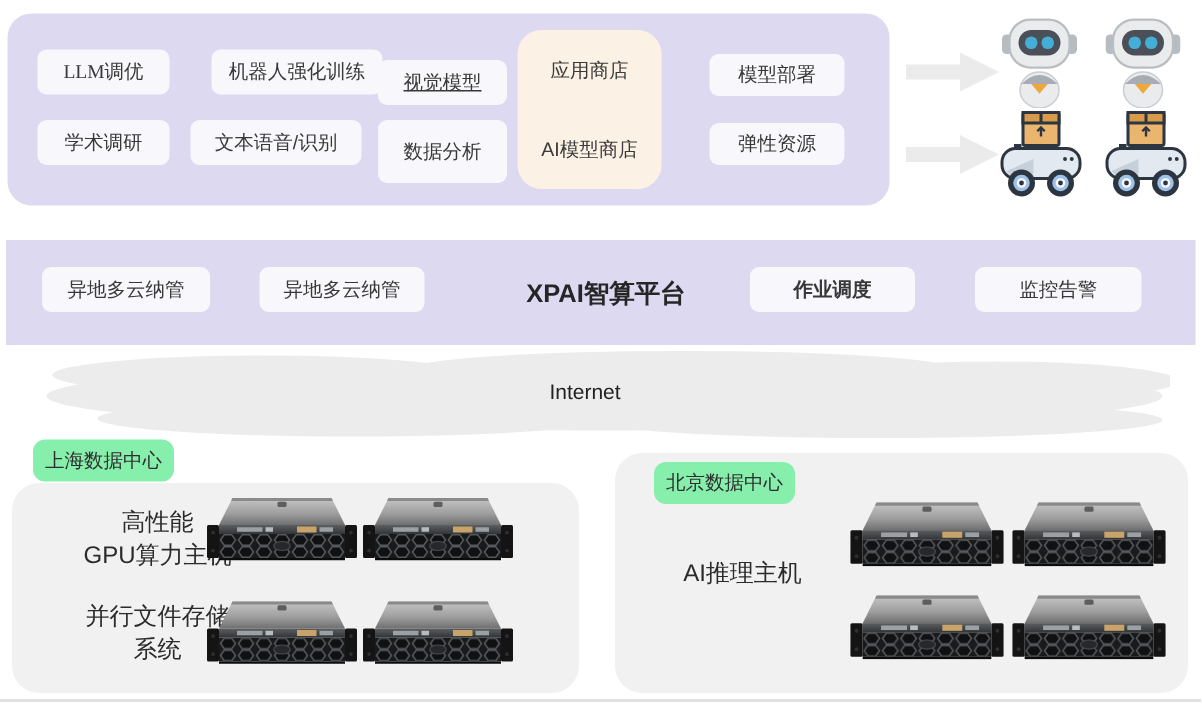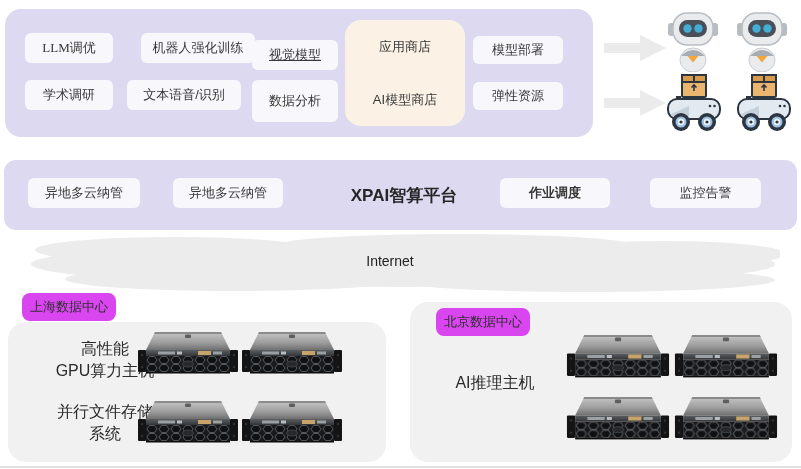--- a/index.html
+++ b/index.html
@@ -9,21 +9,21 @@
   .chip{position:absolute;background:#f8f8fc;border-radius:6px;display:flex;
         align-items:center;justify-content:center;font-size:13px;color:#383838;
         white-space:nowrap;}
   .store{position:absolute;background:#fbf2e5;border-radius:16px;display:flex;
          flex-direction:column;justify-content:space-around;align-items:center;
          font-size:13px;color:#3a3a3a;}
   .store div{white-space:nowrap;}
   .bar-title{position:absolute;display:flex;align-items:center;justify-content:center;
              font-size:17px;font-weight:600;color:#262626;white-space:nowrap;}
   .dc-box{position:absolute;background:#f1f1f2;border-radius:18px;}
-  .dc-tag{position:absolute;background:#d946ef;border-radius:8px;display:flex;
+  .dc-tag{position:absolute;background:#86efac;border-radius:8px;display:flex;
           align-items:center;justify-content:center;font-size:13px;color:#2f2f2f;
           white-space:nowrap;}
   .dc-label{position:absolute;text-align:center;font-size:16px;color:#2b2b2b;line-height:1.4;}
   .cloud-label{position:absolute;text-align:center;font-size:14px;color:#222;}
   .abs{position:absolute;}
   .divider{position:absolute;left:0;top:466px;width:801px;height:2px;background:#e1e1e3;}
 </style>
 </head>
 <body>
 
@@ -96,21 +96,21 @@
     </defs>
   </svg>
 
   <div class="panel" style="left:5px;top:9px;width:588px;height:128px;">
     <div class="chip" style="left:20px;top:24px;width:88px;height:30px;font-family:Liberation Serif, serif;">LLM调优</div>
     <div class="chip" style="left:122px;top:24px;width:114px;height:30px;margin-left:14px;">机器人强化训练</div>
     <div class="chip" style="left:247px;top:31px;width:86px;height:30px;text-decoration:underline;">视觉模型</div>
     <div class="chip" style="left:20px;top:71px;width:88px;height:30px;">学术调研</div>
     <div class="chip" style="left:122px;top:71px;width:114px;height:30px;">文本语音/识别</div>
     <div class="chip" style="left:247px;top:71px;width:86px;height:42px;">数据分析</div>
-    <div class="store" style="left:340px;top:11px;width:120px;height:106px;">
+    <div class="store" style="left:340px;top:11px;width:96px;height:106px;">
       <div>应用商店</div>
       <div>AI模型商店</div>
     </div>
     <div class="chip" style="left:468px;top:27px;width:90px;height:28px;">模型部署</div>
     <div class="chip" style="left:468px;top:73px;width:90px;height:28px;">弹性资源</div>
   </div>
 
   <svg class="abs" style="left:604px;top:35px;" width="64" height="26">
     <polygon points="0,8 36,8 36,0 62,13 36,26 36,18 0,18" fill="#ebebeb"></polygon>
   </svg>
@@ -124,21 +124,21 @@
   <svg class="abs" style="left:737px;top:10px;" width="50" height="62">
       <use href="#robotA"></use>
     </svg>
   <svg class="abs" style="left:666px;top:73px;" width="56" height="62">
       <use href="#robotB"></use>
     </svg>
   <svg class="abs" style="left:736px;top:73px;" width="56" height="62">
       <use href="#robotB"></use>
     </svg>
 
-  <div class="panel" style="left:4px;top:160px;width:793px;height:70px;border-radius:12px;">
+  <div class="panel" style="left:4px;top:160px;width:793px;height:70px;border-radius:0;">
     <div class="chip" style="left:24px;top:18px;width:112px;height:30px;">异地多云纳管</div>
     <div class="chip" style="left:169px;top:18px;width:110px;height:30px;">异地多云纳管</div>
     <div class="bar-title" style="left:330px;top:0;width:140px;height:70px;">XPAI智算平台</div>
     <div class="chip" style="left:496px;top:18px;width:110px;height:30px;font-weight:bold;">作业调度</div>
     <div class="chip" style="left:646px;top:18px;width:111px;height:30px;">监控告警</div>
   </div>
 
   <svg class="abs" style="left:25px;top:234px;" width="755" height="60">
     <ellipse cx="378" cy="30" rx="372" ry="23" fill="#ececec"></ellipse>
     <ellipse cx="150" cy="16" rx="140" ry="13" fill="#ececec"></ellipse>

